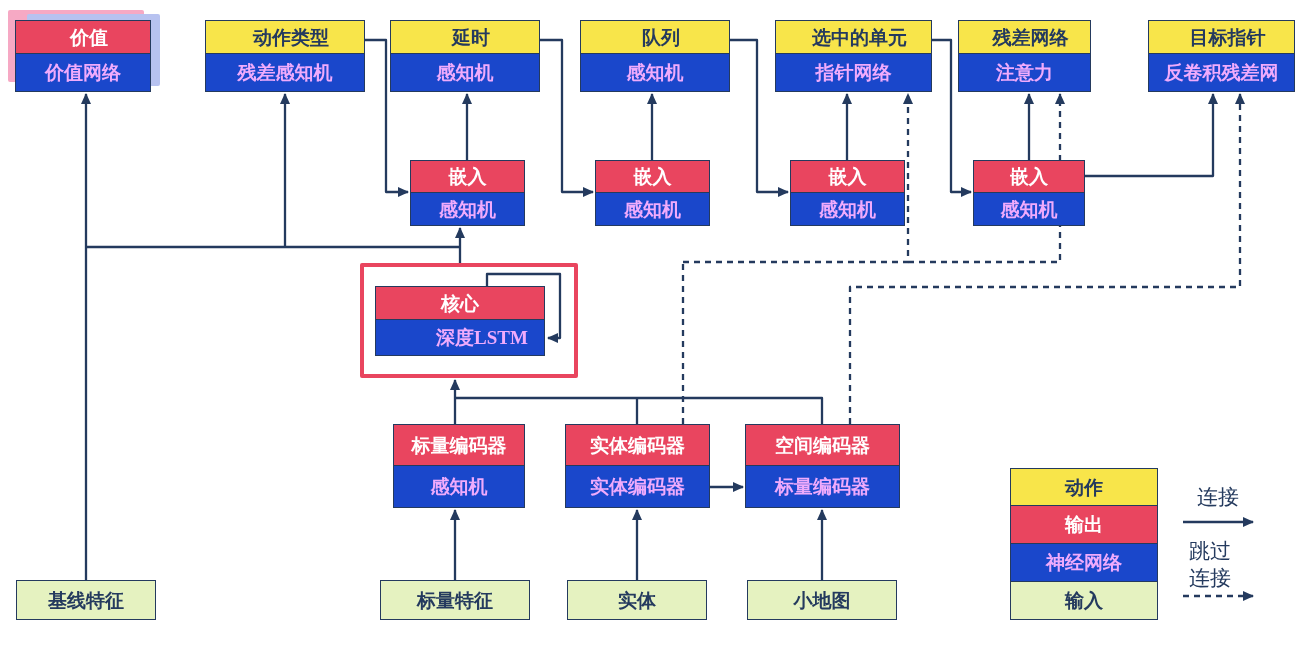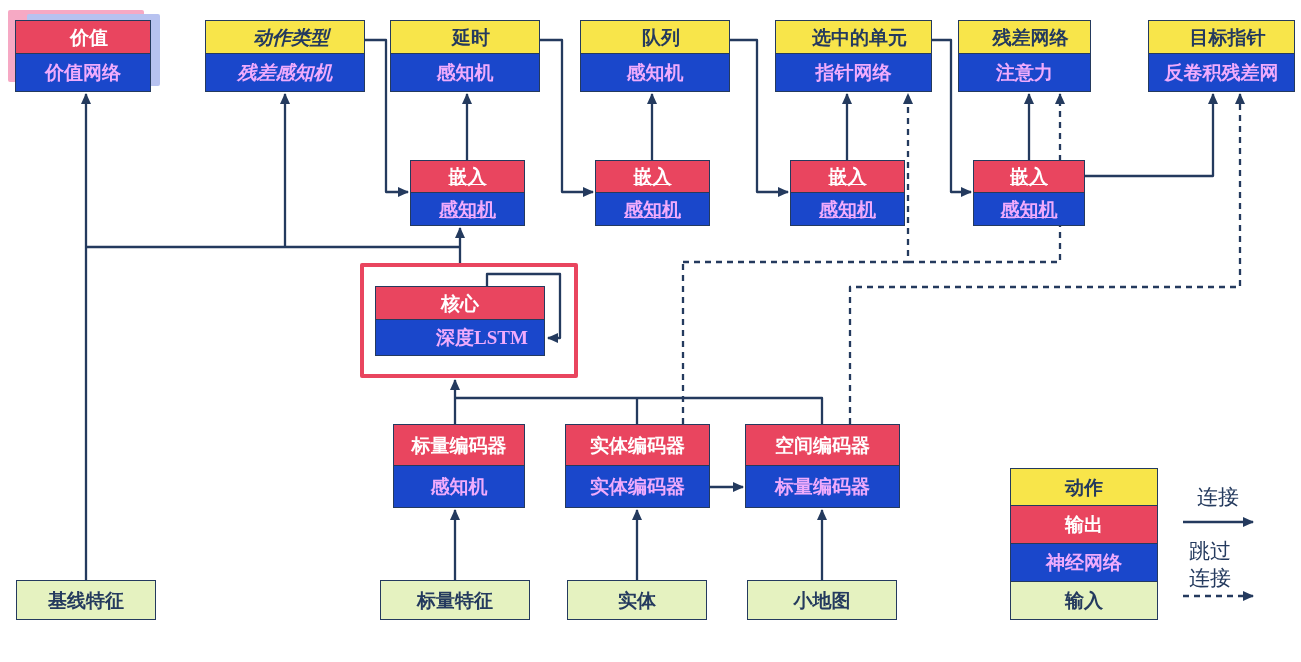--- a/index.html
+++ b/index.html
@@ -20,21 +20,21 @@
     display:flex;align-items:center;justify-content:center;
     border:1.6px solid var(--navy,#243A5E);box-sizing:border-box;
   }
   .row.r2{border-top:none;}
   .yellow{background:var(--yellow,#F8E54A);color:var(--navy,#243A5E);}
   .red{background:var(--red,#E9455F);color:#ffffff;}
   .blue{background:var(--blue,#1A47CB);color:#f0abfc;}
   .green{background:var(--green,#E5F2C0);color:var(--navy,#243A5E);}
   .head .r1{height:34px;padding-left:12px;}
   .head .r2{height:38px;}
-  .emb .r1,.emb .r2{height:33px;text-decoration:underline;}
+  .emb .r1,.emb .r2{height:33px;}
   .enc .r1,.enc .r2{height:42px;}
   .input .r1{height:40px;}
   .core-frame{
     position:absolute;z-index:2;border:4px solid var(--red,#E9455F);
     box-sizing:border-box;background:transparent;border-radius:2px;
   }
   .core .r1{height:34px;}
   .core .r2{height:36px;padding-left:44px;}
   .legend-label{
     position:absolute;z-index:2;color:var(--navy,#243A5E);
@@ -83,21 +83,21 @@
     <path class="dashed" d="M 683 262 H 908 V 94" marker-end="url(#arrhead)"></path>
     <path class="dashed" d="M 908 262 H 1060 V 94" marker-end="url(#arrhead)"></path>
     <path class="dashed" d="M 850 424 V 287 H 1240 V 94" marker-end="url(#arrhead)"></path>
     <path class="dashed" d="M 1183 596 H 1253" marker-end="url(#arrhead)"></path>
   </svg>
 
   <div class="node head" style="left:15px;top:20px;width:136px;">
     <div class="row r1 red">价值</div>
     <div class="row r2 blue">价值网络</div>
   </div>
-  <div class="node head" style="left:205px;top:20px;width:160px;font-style:italic;">
+  <div class="node head" style="left:205px;top:20px;width:160px;">
     <div class="row r1 yellow">动作类型</div>
     <div class="row r2 blue">残差感知机</div>
   </div>
   <div class="node head" style="left:390px;top:20px;width:150px;">
     <div class="row r1 yellow">延时</div>
     <div class="row r2 blue">感知机</div>
   </div>
   <div class="node head" style="left:580px;top:20px;width:150px;">
     <div class="row r1 yellow">队列</div>
     <div class="row r2 blue">感知机</div>

